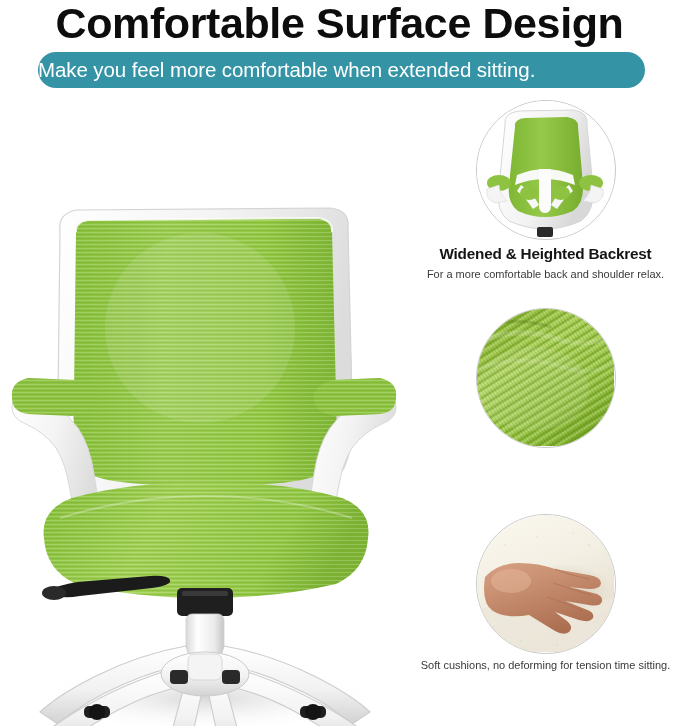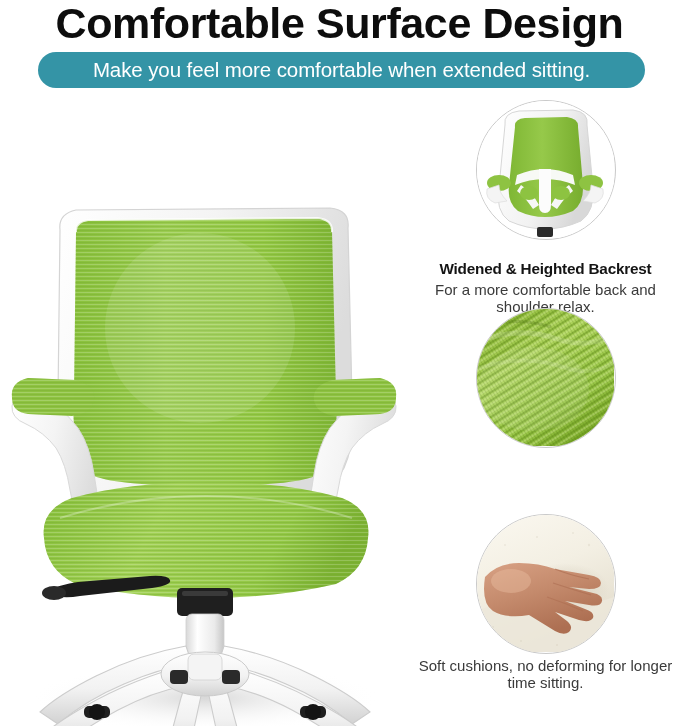--- a/index.html
+++ b/index.html
@@ -19,21 +19,21 @@
     font-size:43px;line-height:50px;
     font-weight:bold;color:#0d0d0d;
     letter-spacing:-0.4px;
     white-space:nowrap;
   }
   .subtitle-banner{
     position:absolute;left:38px;top:52px;
     width:607px;height:36px;
     background:#3494a6;
     border-radius:18px;
-    display:flex;align-items:center;justify-content:center;
+    display:flex;align-items:center;
   }
   .subtitle-text{
     font-size:20.5px;color:#ffffff;font-weight:400;
     letter-spacing:-0.1px;white-space:nowrap;
   }
 
   
   .hero{
     position:absolute;left:0px;top:98px;width:420px;height:628px;
     overflow:hidden;
@@ -49,27 +49,27 @@
   .feature-3{top:414px;}
 
   .thumb{
     position:relative;margin:0 auto;
     width:140px;height:140px;border-radius:50%;
     border:1.6px solid #c9c9c9;
     overflow:hidden;background:#fff;
     box-sizing:border-box;
   }
   .feature-head{
-    margin-top:20px;text-align:center;
+    margin-top:5px;text-align:center;
     font-size:15.3px;font-weight:bold;color:#141414;
     letter-spacing:-0.2px;white-space:nowrap;
   }
   .feature-sub{
     margin-top:3px;text-align:center;
-    font-size:15px;color:#3a3a3a;line-height:17px;
+    font-size:11px;color:#3a3a3a;line-height:17px;
     padding:0 6px;
   }
 </style>
 </head>
 <body>
 
 <div class="page">
 
   <div class="title">Comfortable Surface Design</div>
 
@@ -358,17 +358,17 @@
               <circle cx="96" cy="18" r="1"></circle>
             <circle cx="60" cy="22" r="1.1"></circle>
               <circle cx="28" cy="30" r="1"></circle>
             <circle cx="120" cy="120" r="1.2"></circle>
               <circle cx="44" cy="126" r="1"></circle>
             <circle cx="80" cy="130" r="1.1"></circle>
               <circle cx="16" cy="112" r="1"></circle>
           </g>
         </svg>
       </div>
-      <div class="feature-sub">Soft cushions, no deforming for longer time sitting.</div>
+      <div class="feature-sub">Soft cushions, no deforming for tension time sitting.</div>
     </div>
 
   </div>
 </div>
 
 </body></html>

